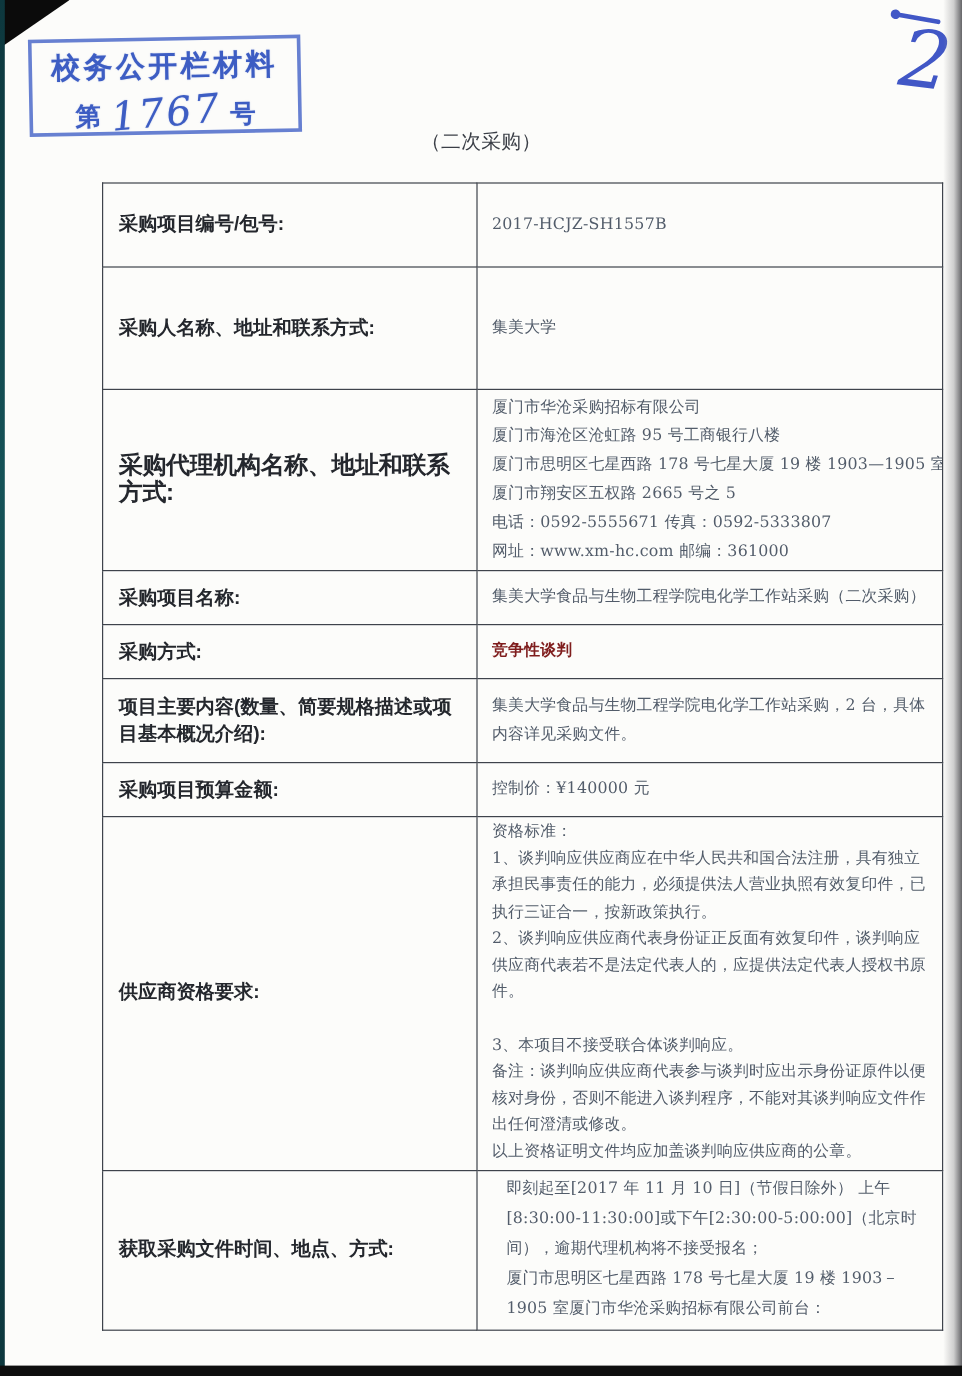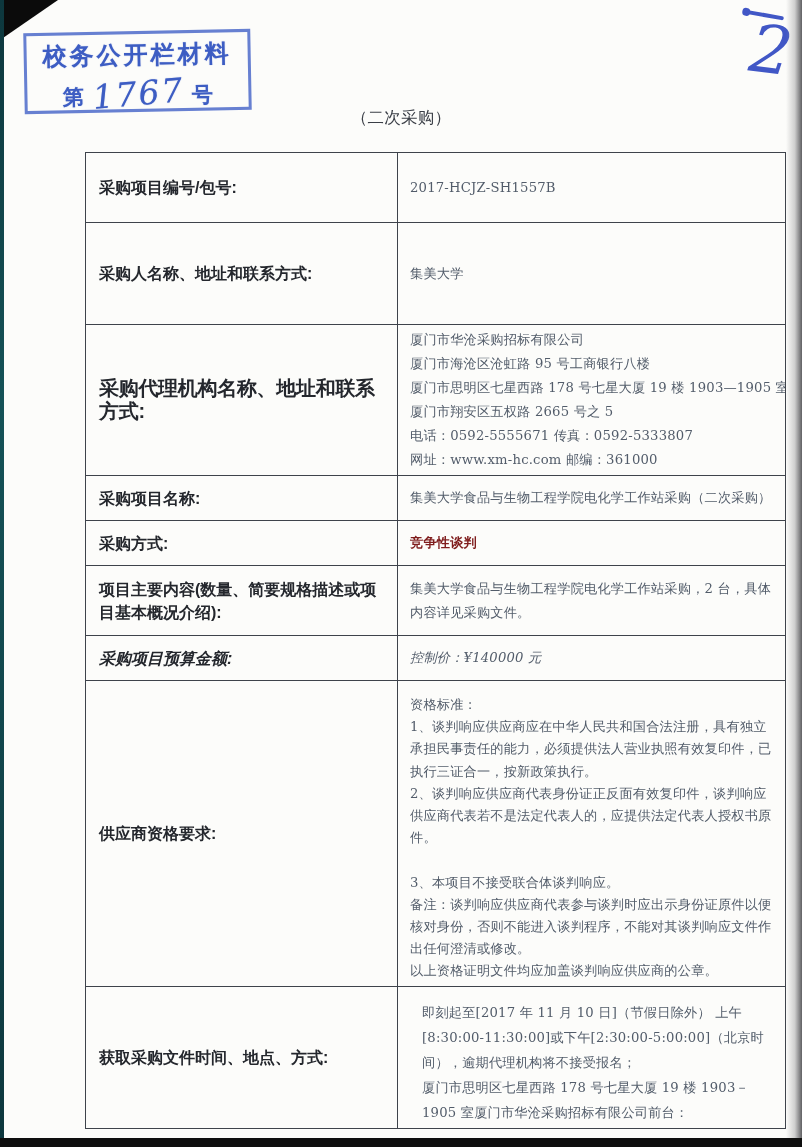--- a/index.html
+++ b/index.html
@@ -41,25 +41,25 @@
   
   table.proc{position:absolute;left:85px;top:152px;width:655px;border-collapse:collapse;
     table-layout:fixed;}
   table.proc td{border:1.6px solid #3e434b;vertical-align:middle;overflow:hidden;}
   td.lab{width:290px;padding:3px 8px 3px 13px;font-family:"Liberation Sans",sans-serif;
     font-weight:700;font-size:16px;line-height:23px;color:#24272d;margin-top:24px;}
   td.lab.tight{font-size:20px;letter-spacing:-.3px;}
   td.val{width:365px;padding:3px 10px 3px 12px;font-size:13.2px;color:#525c6a;
     letter-spacing:.2px;}
   .r0{height:70px;} .r1{height:102px;} .r2{height:148px;} .r3{height:45px;}
-  .r4{height:45px;} .r5{height:70px;} .r6{height:45px;font-style:italic;} .r7{height:285px;} .r8{height:133px;}
+  .r4{height:45px;} .r5{height:70px;} .r6{height:45px;} .r7{height:285px;} .r8{height:133px;}
   .vline{line-height:24px;white-space:pre-wrap;}
   .nowrap{white-space:nowrap;}
   .bold-val{font-weight:700;color:#7f1d1d;}
-  td.val.vtop{vertical-align:top;padding-top:13px;}
+  td.val.vtop{vertical-align:top;padding-top:2px;}
   .r7 .vline{line-height:22.2px;min-height:22.2px;}
   .r8 .vline{line-height:25px;margin-left:12px;}
 </style>
 </head>
 <body>
 
 <div class="page">
 
   <div class="stamp">
     <div class="stamp-line1">校务公开栏材料</div>

